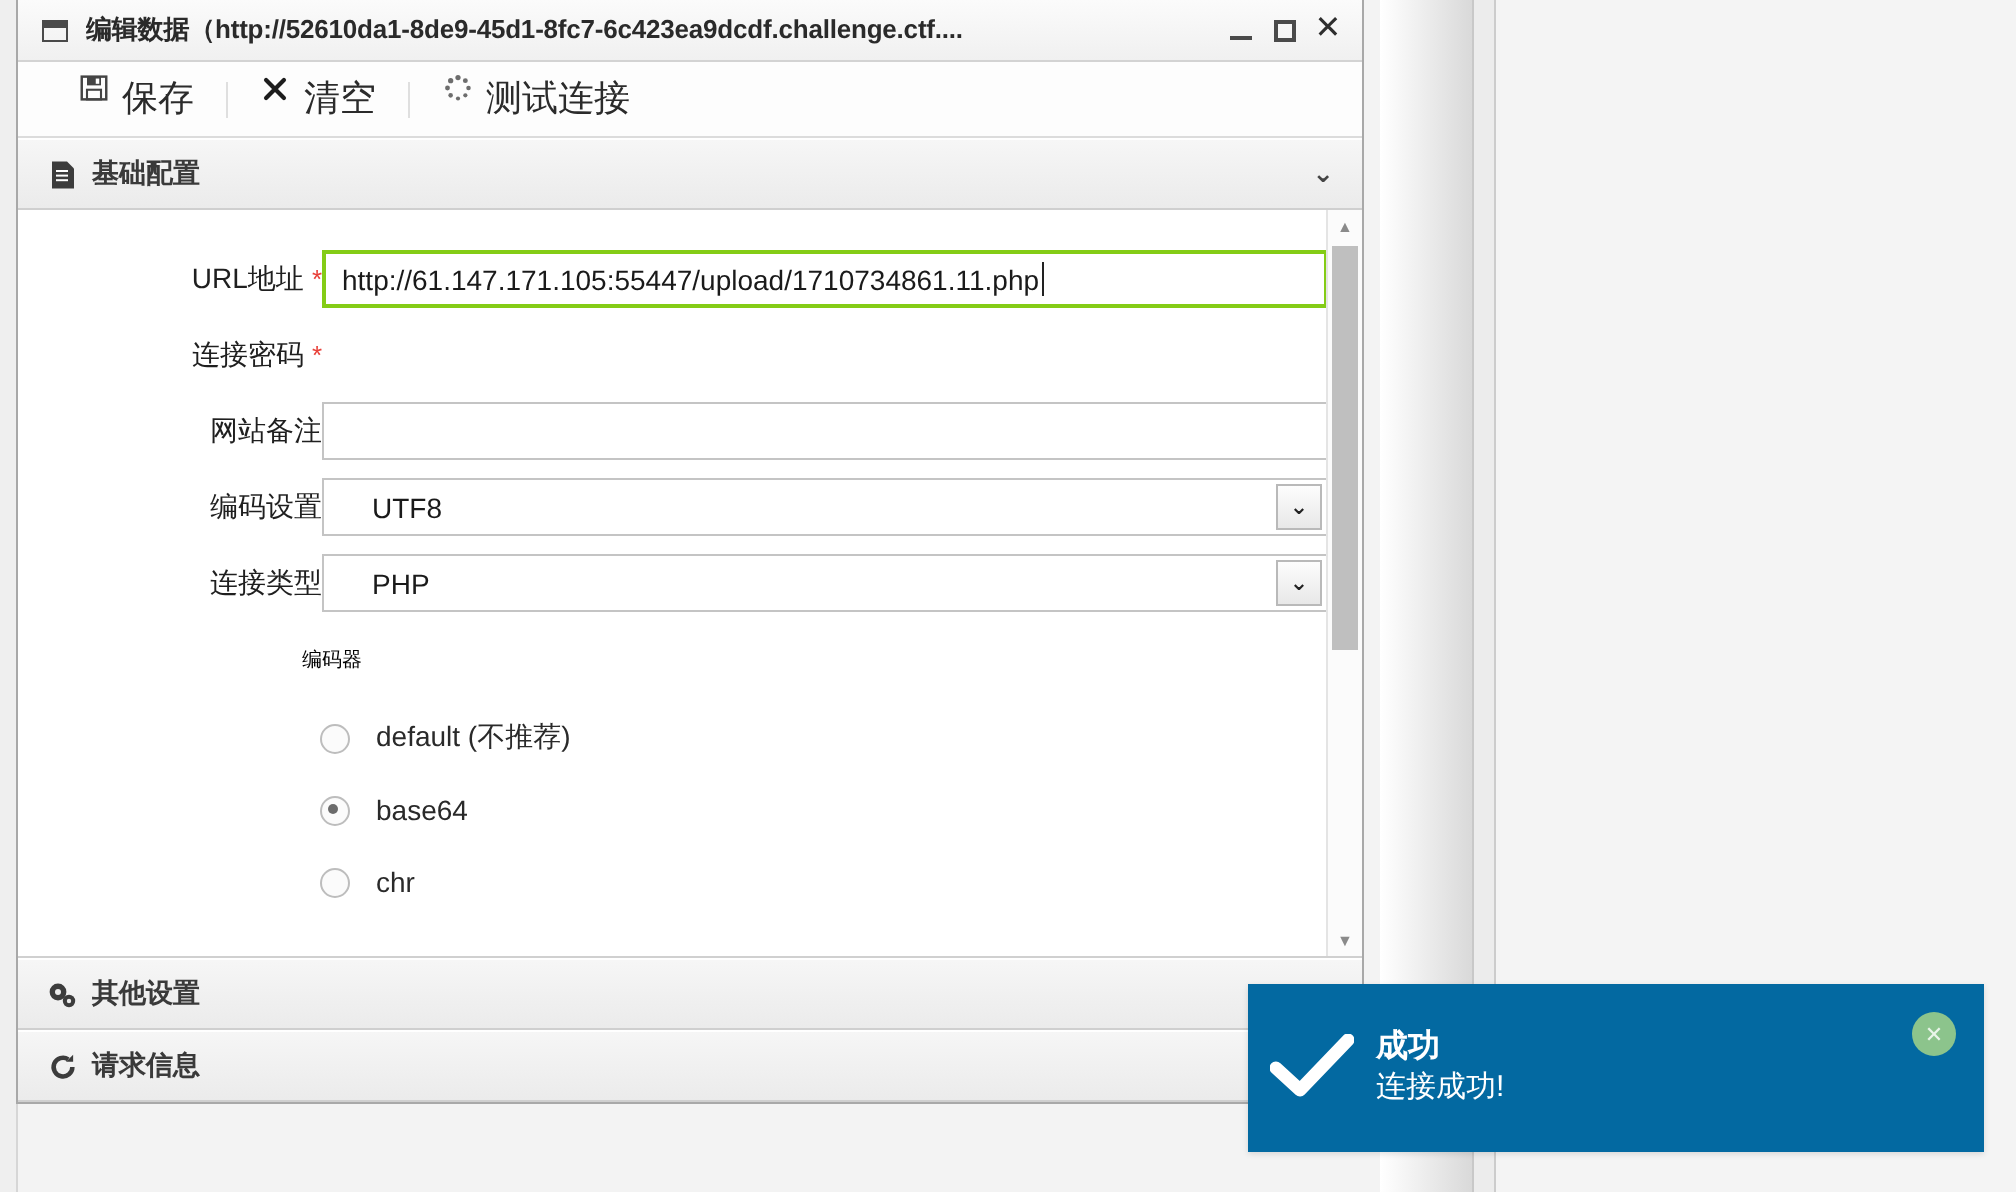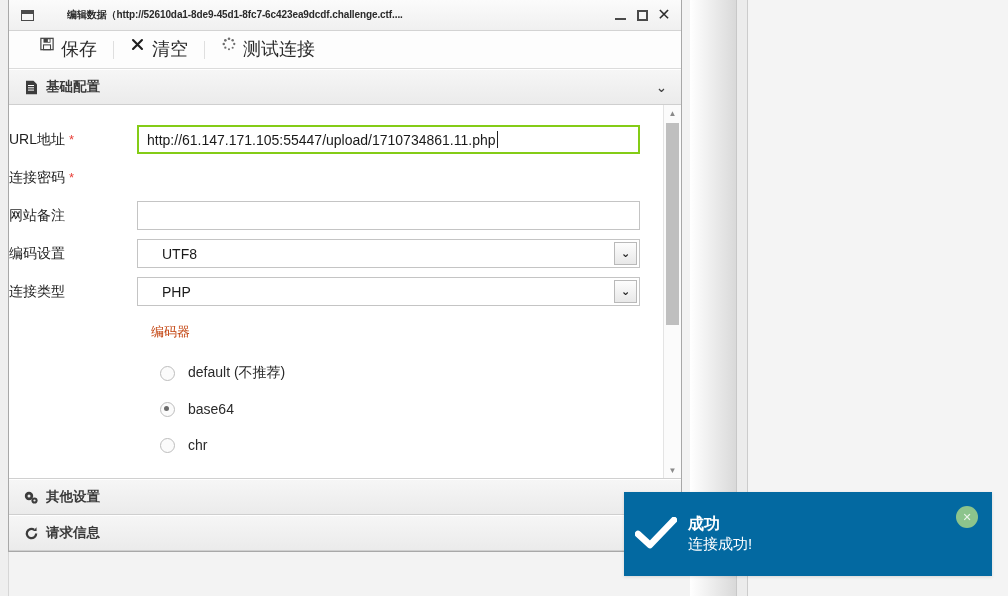--- a/index.html
+++ b/index.html
@@ -95,27 +95,26 @@
   }
   #title-window-icon::before {
     content: "";
     position: absolute;
     left: 0; right: 0; top: 0;
     height: 3px;
     background: #4a4a4a;
   }
   #title-text {
     flex: 1;
-    font-size: 10px;
+    font-size: 13px;
     font-weight: bold;
     color: #2a2a2a;
     white-space: nowrap;
     overflow: hidden;
     letter-spacing: -0.1px;
-    margin-left: 24px;
   }
   .win-btn {
     width: 22px;
     height: 22px;
     display: flex;
     align-items: center;
     justify-content: center;
     font-size: 14px;
     color: #333;
     flex: none;
@@ -232,21 +231,22 @@
     overflow: hidden;
   }
 
   .form-row {
     display: flex;
     align-items: center;
     height: 37px;
     margin-bottom: 1px;
   }
   .form-label {
-    width: 128px;
+    width: 152px;
+    text-align: right;
     padding-right: 0;
     box-sizing: border-box;
     font-size: 14px;
     color: #1f1f1f;
     white-space: nowrap;
     flex: none;
   }
   .req-star {
     color: #e8413a;
     font-size: 13px;
@@ -307,22 +307,22 @@
     font-size: 11px;
     font-weight: bold;
     color: #222;
   }
 
   .encoder-block {
     padding-left: 142px;
     padding-top: 12px;
   }
   .encoder-title {
-    font-size: 13px;
-    color: #c2410c;
+    font-size: 10px;
+    color: #000000;
     margin-bottom: 14px;
   }
   .radio-row {
     display: flex;
     align-items: center;
     height: 36px;
     font-size: 14px;
     color: #2a2a2a;
     padding-left: 9px;
   }

